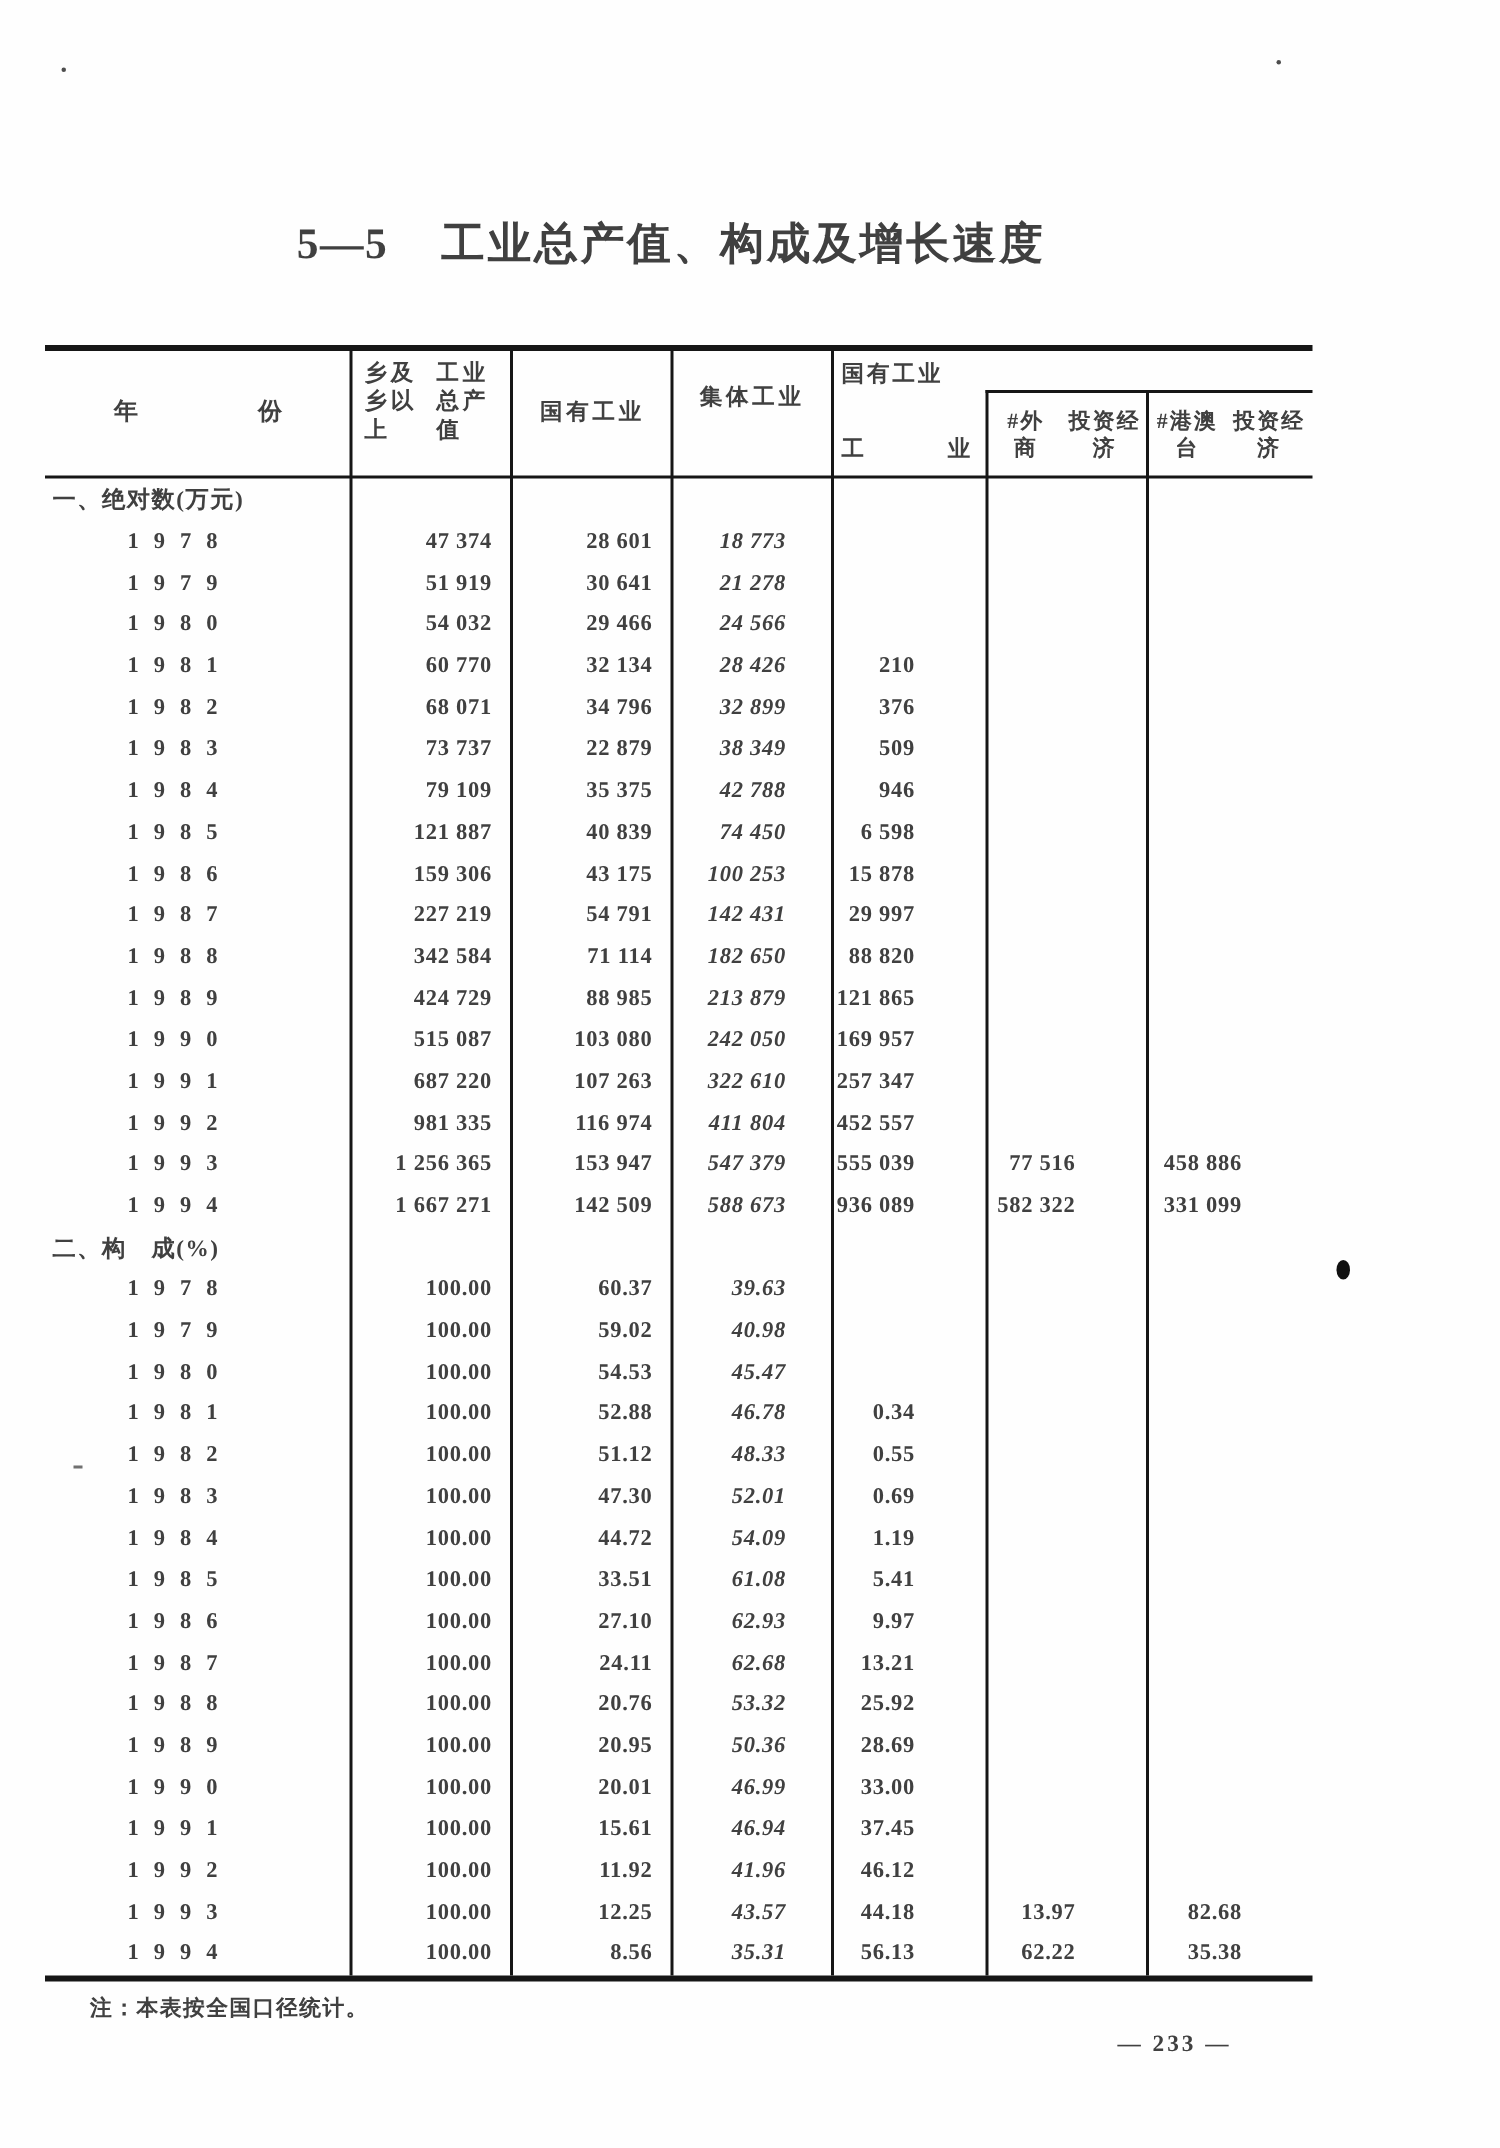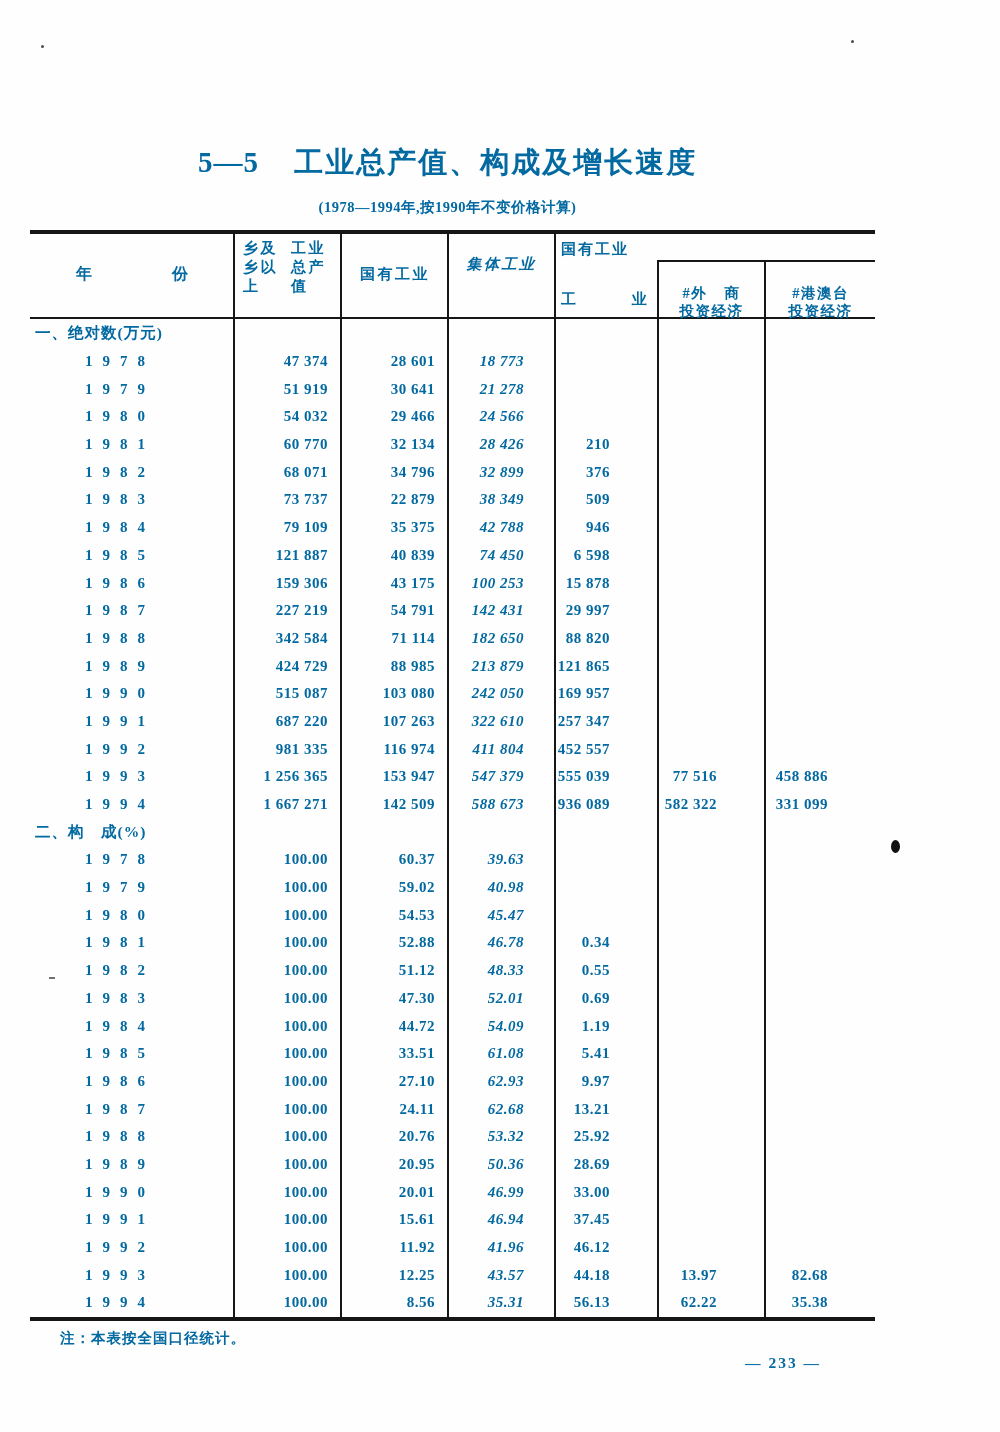--- a/index.html
+++ b/index.html
@@ -1,18 +1,18 @@
 <!DOCTYPE html>
 <html><head>
 <meta charset="utf-8">
 <style>
   html,body { margin:0; padding:0; background:#ffffff; }
   .page {
     position:relative; width:1000px; height:1432px; background:#fefefe;
-    color:#0369a1; font-family:"Liberation Serif","DejaVu Serif",serif;
+    color:#404040; font-family:"Liberation Serif","DejaVu Serif",serif;
     font-weight:700; overflow:hidden;
   }
   
   .title-row {
     position:absolute; left:0; top:143px; width:895px; text-align:center;
     font-size:29px; white-space:nowrap;
   }
   .title-no { letter-spacing:1px; }
   .title-text { margin-left:28px; letter-spacing:2px; }
   .subtitle {
@@ -40,25 +40,25 @@
     font-size:16px; word-spacing:76px;
   }
   .h-col2 {
     left:206px; top:0; width:103px; height:88px; display:flex;
     flex-direction:row; justify-content:space-between;
     padding:9px 0 22px 7px; box-sizing:border-box; letter-spacing:2.5px;
   }
   .h-col3 { left:313px; top:0; width:104px; height:88px; display:flex;
     align-items:center; justify-content:center; letter-spacing:2.5px; }
   .h-col4 { left:419px; top:0; width:105px; height:68px; display:flex;
-    align-items:center; justify-content:center; letter-spacing:2.5px;font-style:italic; }
+    align-items:center; justify-content:center; letter-spacing:2.5px; }
   .h-other1 { left:531px; top:10px; letter-spacing:2px; }
   .h-other2 { left:531px; top:60px; width:112px; word-spacing:52px; }
   .h-sub {
-    top:44px; height:56px; display:flex; flex-direction:column;
+    top:32px; height:56px; display:flex; flex-direction:row;
     align-items:center; justify-content:center; line-height:18px;
     font-size:14.5px; letter-spacing:1.5px; text-align:center;
   }
   .h-sub6 { left:629px; width:105px; }
   .h-sub7 { left:736px; width:109px; }
   .ws-sm { word-spacing:12px; }
   
   .rows { position:absolute; left:0; top:90px; width:845px; font-size:15px; }
   .trow { height:27.7px; display:flex; align-items:center; }
   .section-row { height:27.7px; display:flex; align-items:center;
@@ -80,21 +80,20 @@
 </style>
 </head>
 <body>
 
 <div class="page">
 
   <div class="title-row">
     <span class="title-no">5—5</span>
     <span class="title-text">工业总产值、构成及增长速度</span>
   </div>
-  <div class="subtitle">(1978—1994年,按1990年不变价格计算)</div>
 
   <div class="table">
 
     <div class="hline b-top"></div>
     <div class="hline b-head"></div>
     <div class="hline b-subtop"></div>
     <div class="hline b-bottom"></div>
     <div class="vline v1"></div>
     <div class="vline v2"></div>
     <div class="vline v3"></div>

